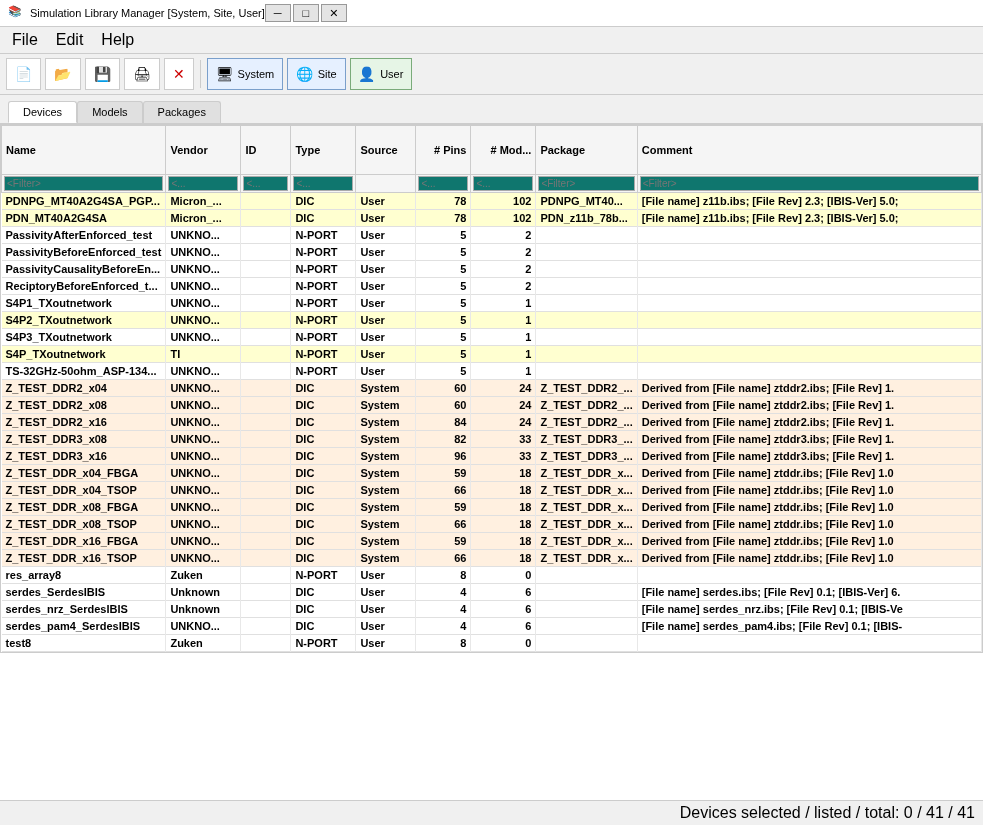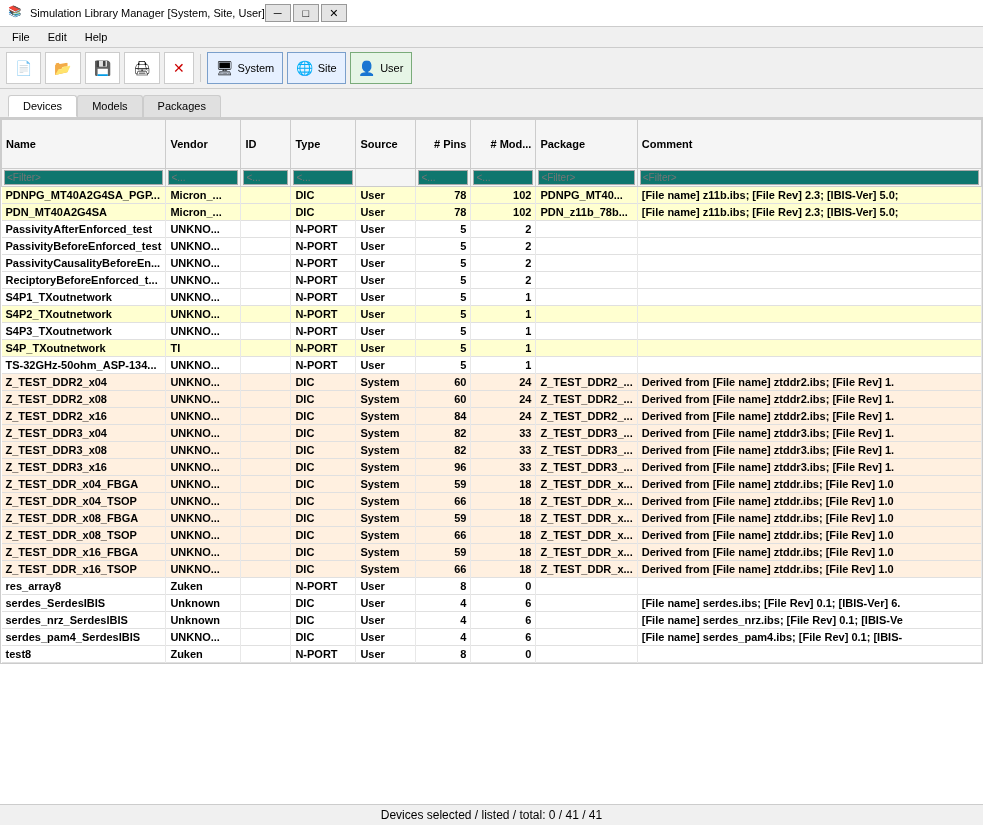--- a/index.html
+++ b/index.html
@@ -25,21 +25,21 @@
     .menu-bar {
       background: #f0f0f0;
       border-bottom: 1px solid #ccc;
       display: flex;
       padding: 2px 4px;
       gap: 2px;
     }
     .menu-item {
       padding: 2px 8px;
       cursor: pointer;
-      font-size: 11px;
+      font-size: 16px;
     }
     
     
     .toolbar {
       background: #f0f0f0;
       border-bottom: 1px solid #ccc;
       display: flex;
       align-items: center;
       padding: 4px 6px;
       gap: 4px;
@@ -134,23 +134,23 @@
     
     tr.row-yellow td { background: #ffffd0; }
     tr.row-system td { background: #fff0e0; }
     tr.row-normal td { background: #fff; }
     
     
     .status-bar {
       background: #f0f0f0;
       border-top: 1px solid #ccc;
       padding: 3px 8px;
-      font-size: 12px;
+      font-size: 16px;
       display: flex;
-      justify-content: center;
+      justify-content: flex-end;
     }
     
     .col-name { min-width: 155px; width: 155px; }
     .col-vendor { min-width: 75px; width: 75px; }
     .col-id { min-width: 50px; width: 50px; }
     .col-type { min-width: 65px; width: 65px; }
     .col-source { min-width: 60px; width: 60px; }
     .col-pins { min-width: 55px; width: 55px; text-align: right; }
     .col-models { min-width: 65px; width: 65px; text-align: right; }
     .col-package { min-width: 95px; width: 95px; }
@@ -418,31 +418,20 @@
                 <td class="col-vendor">UNKNO...</td>
                 <td class="col-id"></td>
                 <td class="col-type">DIC</td>
                 <td class="col-source">System</td>
                 <td class="col-pins right">84</td>
                 <td class="col-models right">24</td>
                 <td class="col-package">Z_TEST_DDR2_...</td>
                 <td class="col-comment">Derived from [File name] ztddr2.ibs; [File Rev] 1.</td>
               </tr>
               <tr class="row-system">
-                <td class="col-name">Z_TEST_DDR3_x04</td>
-                <td class="col-vendor">UNKNO...</td>
-                <td class="col-id"></td>
-                <td class="col-type">DIC</td>
-                <td class="col-source">System</td>
-                <td class="col-pins right">82</td>
-                <td class="col-models right">33</td>
-                <td class="col-package">Z_TEST_DDR3_...</td>
-                <td class="col-comment">Derived from [File name] ztddr3.ibs; [File Rev] 1.</td>
-              </tr>
-              <tr class="row-system">
                 <td class="col-name">Z_TEST_DDR3_x08</td>
                 <td class="col-vendor">UNKNO...</td>
                 <td class="col-id"></td>
                 <td class="col-type">DIC</td>
                 <td class="col-source">System</td>
                 <td class="col-pins right">82</td>
                 <td class="col-models right">33</td>
                 <td class="col-package">Z_TEST_DDR3_...</td>
                 <td class="col-comment">Derived from [File name] ztddr3.ibs; [File Rev] 1.</td>
               </tr>

